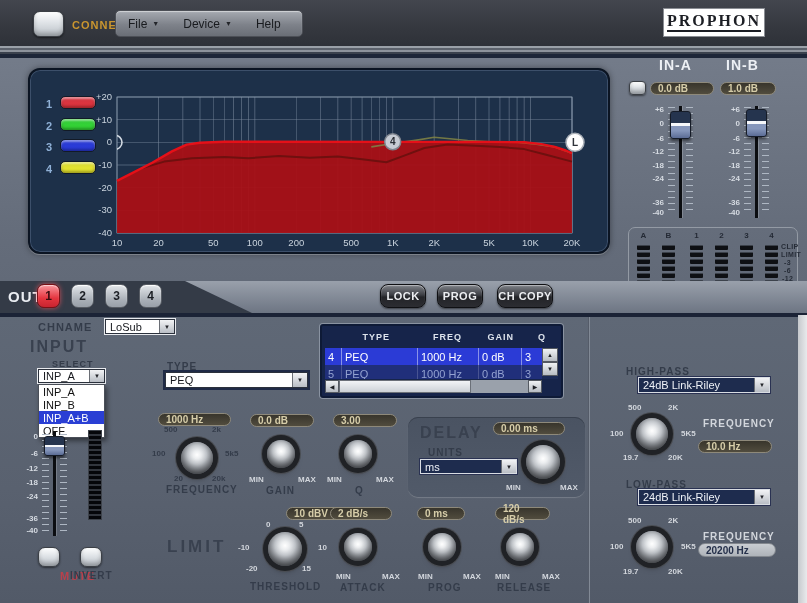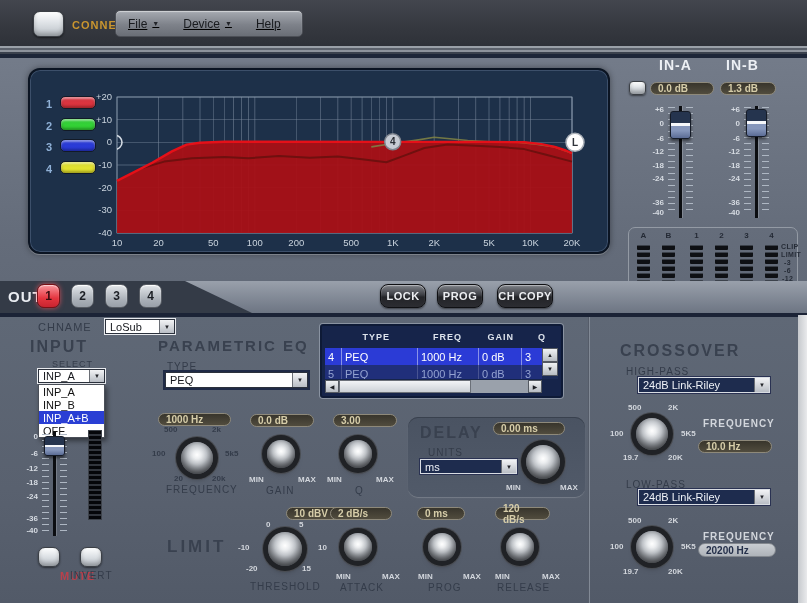--- a/index.html
+++ b/index.html
@@ -14,21 +14,21 @@
     background:linear-gradient(180deg,#43464e,#35383f 60%,#2e3138);}
   .topbar-stripes{left:0;top:46px;width:807px;height:12px;
     background:linear-gradient(180deg,#9aa0a8 0 2px,#5c626c 2px 4px,#8d939c 4px 6px,#3a414d 6px 8px,#1d2638 8px 12px);}
   .btn-light{background:linear-gradient(180deg,#fdfefe,#dfe3e7 45%,#b9bfc6);
     border:1px solid #3c4046;border-radius:7px;
     box-shadow:inset 0 -3px 4px rgba(0,0,0,.22), 0 1px 2px rgba(0,0,0,.5);}
   .connect-label{color:#c9952f;font-size:11px;font-weight:bold;letter-spacing:1px;}
   .menubar{left:115px;top:10px;width:188px;height:27px;border-radius:5px;
     background:linear-gradient(180deg,#a6aab1,#7e828a 55%,#6a6e76);
     border:1px solid #4c4f56;display:flex;align-items:center;
-    box-shadow:inset 0 1px 1px rgba(255,255,255,.5);text-decoration:underline;}
+    box-shadow:inset 0 1px 1px rgba(255,255,255,.5);}
   .menu-item{display:flex;align-items:center;gap:5px;padding:0 12px;height:100%;
     font-size:12px;color:#191b1f;cursor:default;}
   .menu-arrow{font-size:7px;color:#23252a;}
   .logo-box{left:663px;top:8px;width:102px;height:29px;background:#fff;
     border:1px solid #8a8d93;display:flex;align-items:center;justify-content:center;}
   .logo-text{font-family:"Liberation Serif",serif;font-weight:bold;font-size:16px;
     letter-spacing:2px;color:#1c1e24;border-bottom:2px solid #1c1e24;line-height:1.05;}
 
   
   .graph-panel{left:28px;top:68px;width:582px;height:186px;border-radius:12px;
@@ -79,21 +79,21 @@
     background:linear-gradient(180deg,#808389 0%,#3d3f45 45%,#232428 55%,#2c2d32 100%);
     color:#eceef1;font-size:11px;font-weight:bold;display:grid;place-items:center;
     box-shadow:inset 0 1px 1px rgba(255,255,255,.45), 0 1px 2px rgba(0,0,0,.5);letter-spacing:.5px;}
 
   
   .lower{left:0;top:313px;width:807px;height:290px;
     background:linear-gradient(180deg,#5f6876,#59616f 60%,#525a68);
     border-top:4px solid #1b2336;}
   .divider-v{width:2px;background:linear-gradient(90deg,#3e4552,#98a0ac);}
   .right-edge{left:798px;top:315px;width:9px;height:288px;background:linear-gradient(90deg,#c6c9cd,#e9eaec);}
-  .dark-label{color:#343c4a;font-weight:normal;}
+  .dark-label{color:#343c4a;font-weight:bold;}
   .light-label{color:#d2d6dc;font-weight:bold;}
   .section-title{color:#39414f;font-weight:bold;letter-spacing:2px;}
   .combo{display:flex;align-items:stretch;border:1px solid #2b313c;background:#fff;
     box-shadow:0 0 0 1px #e8eaee;}
   .combo-dark{display:flex;align-items:stretch;border:1px solid #d8dce2;background:#1e2c4e;
     box-shadow:0 0 0 1px #2a3252;}
   .combo-text{flex:1;font-size:11px;color:#16181d;padding:0 4px;display:flex;align-items:center;white-space:nowrap;overflow:hidden;}
   .combo-dark .combo-text{color:#eef1f6;}
   .combo-btn{width:15px;background:linear-gradient(180deg,#f2f3f5,#b9bec5);
     border-left:1px solid #6a6e75;display:grid;place-items:center;font-size:6px;color:#23252a;}
@@ -139,20 +139,23 @@
         <span>File</span>
         <span class="menu-arrow">▼</span>
       </div>
       <div class="menu-item">
         <span>Device</span>
         <span class="menu-arrow">▼</span>
       </div>
       <div class="menu-item">
         <span>Help</span>
       </div>
+    </div>
+    <div class="abs logo-box">
+      <span class="logo-text">PROPHON</span>
     </div>
   </div>
   <div class="abs topbar-stripes"></div>
 
   <div class="abs graph-panel">
     <div class="abs legend-num" style="left:16px;top:28px;">1</div>
     <div class="abs legend-num" style="left:16px;top:50px;">2</div>
     <div class="abs legend-num" style="left:16px;top:71px;">3</div>
     <div class="abs legend-num" style="left:16px;top:93px;">4</div>
     <div class="abs legend-chip" id="chip0" style="left: 30px; top: 26px; background: linear-gradient(rgba(232, 53, 63, 0.867), rgb(232, 53, 63));"></div>
@@ -228,21 +231,21 @@
         <text x="82" y="120.7" text-anchor="end" font-size="9.5" fill="#c9d3dd">-20</text>
         <text x="82" y="143.3" text-anchor="end" font-size="9.5" fill="#c9d3dd">-30</text>
         <text x="82" y="166.0" text-anchor="end" font-size="9.5" fill="#c9d3dd">-40</text>
       </svg>
   </div>
 
   <div class="abs io-title" style="left:659px;top:57px;">IN-A</div>
   <div class="abs io-title" style="left:726px;top:57px;">IN-B</div>
   <div class="abs btn-light" style="left:629px;top:81px;width:17px;height:14px;border-radius:4px;"></div>
   <div class="abs pill" style="left:650px;top:82px;width:64px;height:13px;">0.0 dB</div>
-  <div class="abs pill" style="left:720px;top:82px;width:56px;height:13px;">1.3 dB</div>
+  <div class="abs pill" style="left:720px;top:82px;width:56px;height:13px;">1.0 dB</div>
 
   <div class="abs vfader" style="left:638px;top:102px;">
     <span class="fscale" style="left:0;top:3px;">+6</span>
     <span class="fscale" style="left:0;top:17px;">0</span>
     <span class="fscale" style="left:0;top:32px;">-6</span>
     <span class="fscale" style="left:0;top:45px;">-12</span>
     <span class="fscale" style="left:0;top:59px;">-18</span>
     <span class="fscale" style="left:0;top:72px;">-24</span>
     <span class="fscale" style="left:0;top:96px;">-36</span>
     <span class="fscale" style="left:0;top:106px;">-40</span>
@@ -399,21 +402,20 @@
     <div class="fticks" style="left:42px;top:4px;height:100px;"></div>
     <div class="ftrack" style="left:35px;top:2px;height:104px;"></div>
     <div class="fhandle" style="left:26px;top:6px;height:20px;"></div>
     <div class="abs chan-meter" style="left:70px;top:0;width:14px;height:90px;"></div>
   </div>
   <div class="abs btn-light" style="left:38px;top:547px;width:22px;height:20px;"></div>
   <div class="abs btn-light" style="left:80px;top:547px;width:22px;height:20px;"></div>
   <span class="abs" style="left:32px;top:570px;font-size:11px;font-weight:bold;color:#b8404c;letter-spacing:1px;padding-left:28px;">MUTE</span>
   <span class="abs dark-label" style="left:70px;top:570px;font-size:10px;letter-spacing:1px;">INVERT</span>
 
-  <span class="abs section-title" style="left:158px;top:337px;font-size:15px;">PARAMETRIC EQ</span>
   <span class="abs dark-label" style="left:167px;top:361px;font-size:10px;letter-spacing:1px;">TYPE</span>
   <div class="abs combo" style="left:165px;top:372px;width:143px;height:16px;box-shadow:0 0 0 2px #1f2a46;">
     <span class="combo-text">PEQ</span>
     <span class="combo-btn">▼</span>
   </div>
   <span class="abs dark-label" style="left:352px;top:361px;font-size:10px;letter-spacing:1px;">BYPASS</span>
   <div class="abs btn-light" style="left:360px;top:373px;width:21px;height:18px;"></div>
 
   <div class="abs eq-table">
     <div class="eq-head">
@@ -509,21 +511,20 @@
   <span class="abs knob-scale light-label" style="left:463px;top:572px;">MAX</span>
   <div class="knob" style="left:428px;top:533px;width:28px;height:28px;"></div>
   <span class="abs dark-label" style="left:428px;top:582px;font-size:10px;letter-spacing:1px;">PROG</span>
 
   <div class="abs pill" style="left:495px;top:507px;width:55px;height:13px;">120 dB/s</div>
   <span class="abs knob-scale light-label" style="left:495px;top:572px;">MIN</span>
   <span class="abs knob-scale light-label" style="left:542px;top:572px;">MAX</span>
   <div class="knob" style="left:506px;top:533px;width:28px;height:28px;"></div>
   <span class="abs dark-label" style="left:497px;top:582px;font-size:10px;letter-spacing:1px;">RELEASE</span>
 
-  <span class="abs section-title" style="left:620px;top:342px;font-size:16px;">CROSSOVER</span>
 
   <span class="abs dark-label" style="left:626px;top:366px;font-size:10px;letter-spacing:1px;">HIGH-PASS</span>
   <div class="abs combo-dark" style="left:638px;top:377px;width:132px;height:16px;">
     <span class="combo-text">24dB Link-Riley</span>
     <span class="combo-btn">▼</span>
   </div>
   <span class="abs knob-scale light-label" style="left:628px;top:403px;">500</span>
   <span class="abs knob-scale light-label" style="left:668px;top:403px;">2K</span>
   <span class="abs knob-scale light-label" style="left:610px;top:429px;">100</span>
   <span class="abs knob-scale light-label" style="left:681px;top:429px;">5K5</span>

